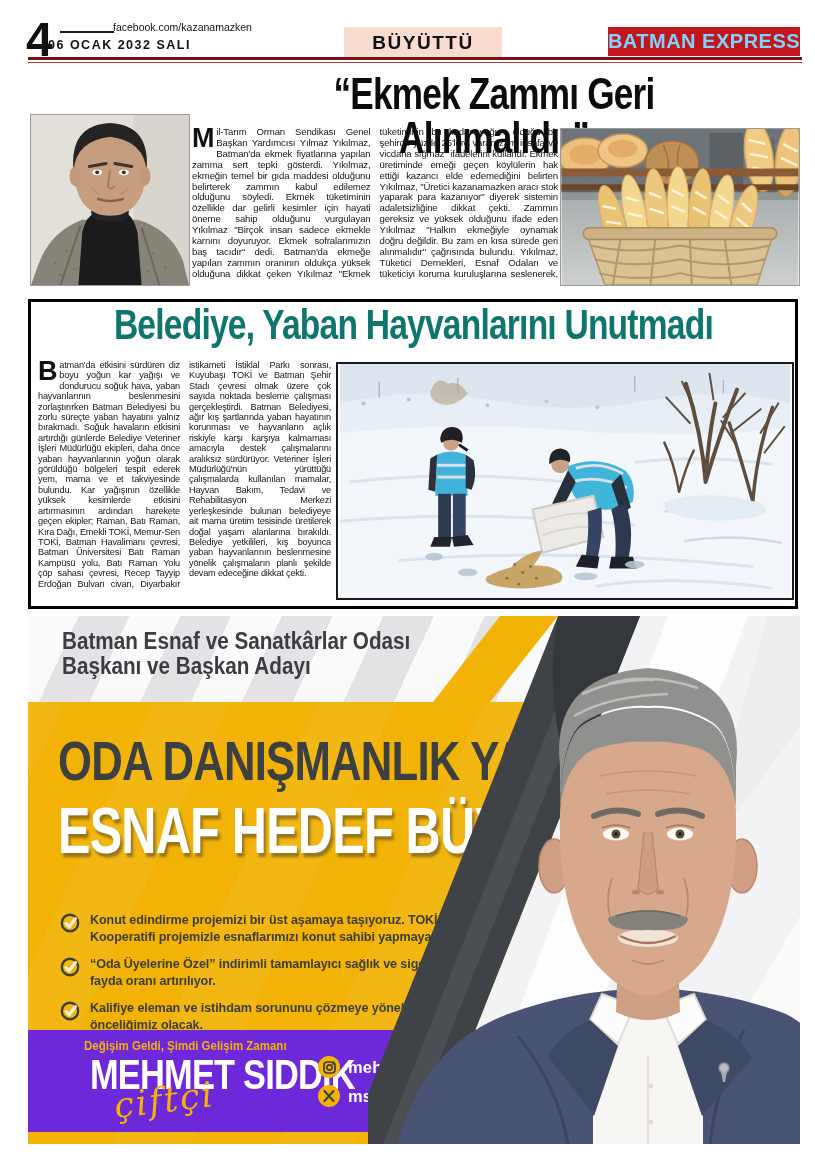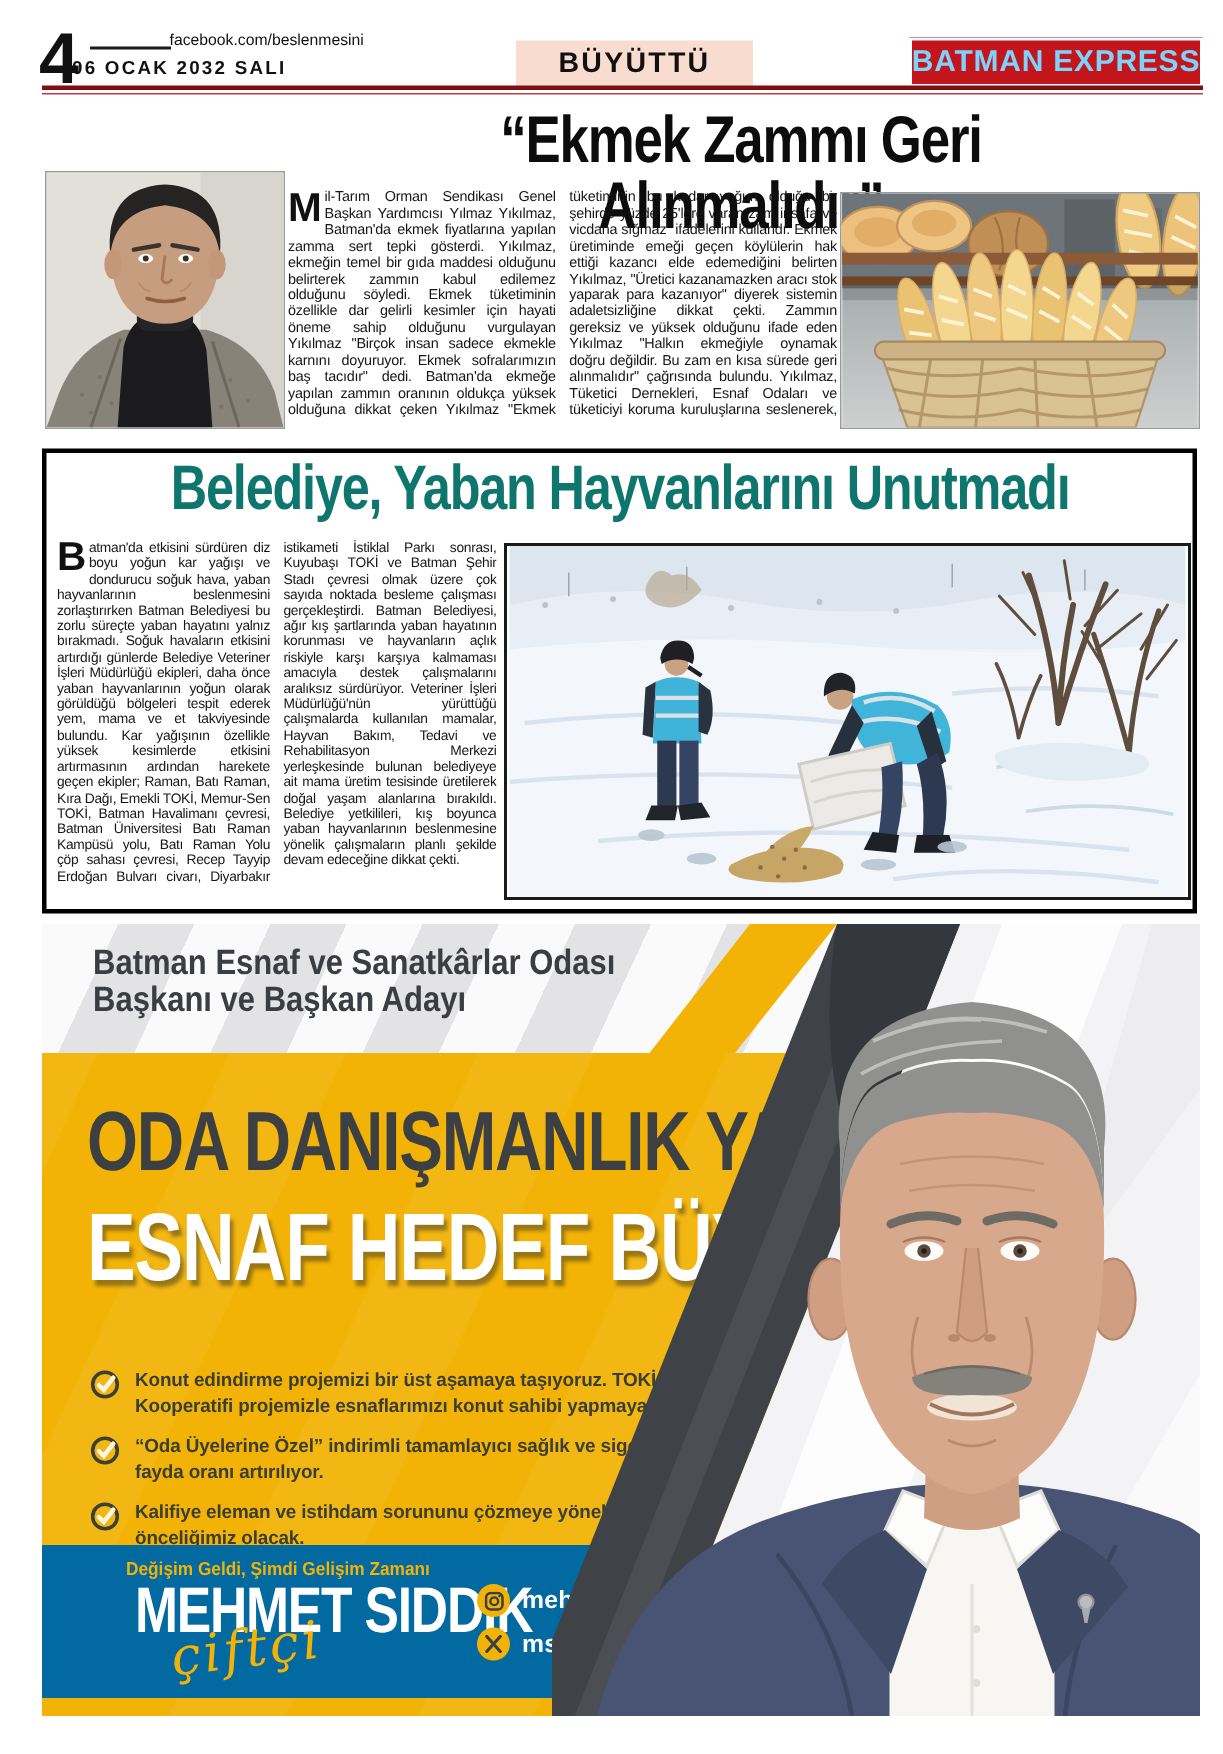--- a/index.html
+++ b/index.html
@@ -51,42 +51,42 @@
   .ad-t1{left:30px;top:112px;font-size:56px;font-weight:900;color:#3c4043;letter-spacing:-1px;}
   .ad-t1 .cond-l{transform:scaleX(0.78);}
   .ad-t2{left:30px;top:178px;font-size:64px;font-weight:900;color:#ffffff;letter-spacing:-1px;
       text-shadow:3px 4px 3px rgba(40,40,40,0.45);}
   .ad-t2 .cond-l{transform:scaleX(0.76);}
   .bullets{left:32px;top:296px;width:478px;display:flex;flex-direction:column;gap:11px;}
   .bullet{display:flex;gap:10px;align-items:flex-start;}
   .bullet-text{font-size:12.6px;font-weight:bold;color:#3b3e33;line-height:1.32;letter-spacing:-0.1px;}
   .check{flex:0 0 20px;margin-top:1px;}
 
-  .panel{left:0;top:414px;width:520px;height:102px;background:#0369a1;border-radius:0 80px 24px 0;}
+  .panel{left:0;top:414px;width:520px;height:102px;background:#6d28d9;border-radius:0 80px 24px 0;}
   .slogan{left:56px;top:9px;font-size:12.5px;font-weight:bold;color:#f2b306;}
   .slogan .cond-l{transform:scaleX(0.92);}
   .cand-name{left:26px;top:20px;font-size:43px;font-weight:900;color:#ffffff;letter-spacing:-1px;margin-left:36px;}
   .cand-name .cond-l{transform:scaleX(0.8);}
   .signature{left:86px;top:50px;font-family:"DejaVu Serif",serif;font-style:italic;font-size:35px;
       color:#f2b306;transform:rotate(-7deg);letter-spacing:2px;}
   .social{left:290px;top:26px;display:flex;flex-direction:column;gap:7px;}
   .social-row{display:flex;align-items:center;gap:8px;}
   .social-ic{width:22px;height:22px;border-radius:50%;background:#f2b306;display:flex;
       align-items:center;justify-content:center;}
   .social-handle{font-size:16.5px;font-weight:bold;color:#ffffff;letter-spacing:0.2px;}
   .cand-photo{left:340px;top:0;width:432px;height:528px;pointer-events:none;}
 </style>
 </head>
 <body>
 
 <div class="page">
 
   <div class="abs pagenum">4</div>
   <div class="abs hdr-line"></div>
-  <div class="abs fb">facebook.com/beslenmesini</div>
+  <div class="abs fb">facebook.com/kazanamazken</div>
   <div class="abs date">06 OCAK 2032 SALI</div>
   <div class="abs section-badge">BÜYÜTTÜ</div>
   <div class="abs brand">BATMAN EXPRESS</div>
   <div class="abs rule-dark"></div>
   <div class="abs rule-thin"></div>
 
   <div class="abs a1-headline">
     <span class="cond">“Ekmek Zammı Geri Alınmalıdır”</span>
   </div>
 

